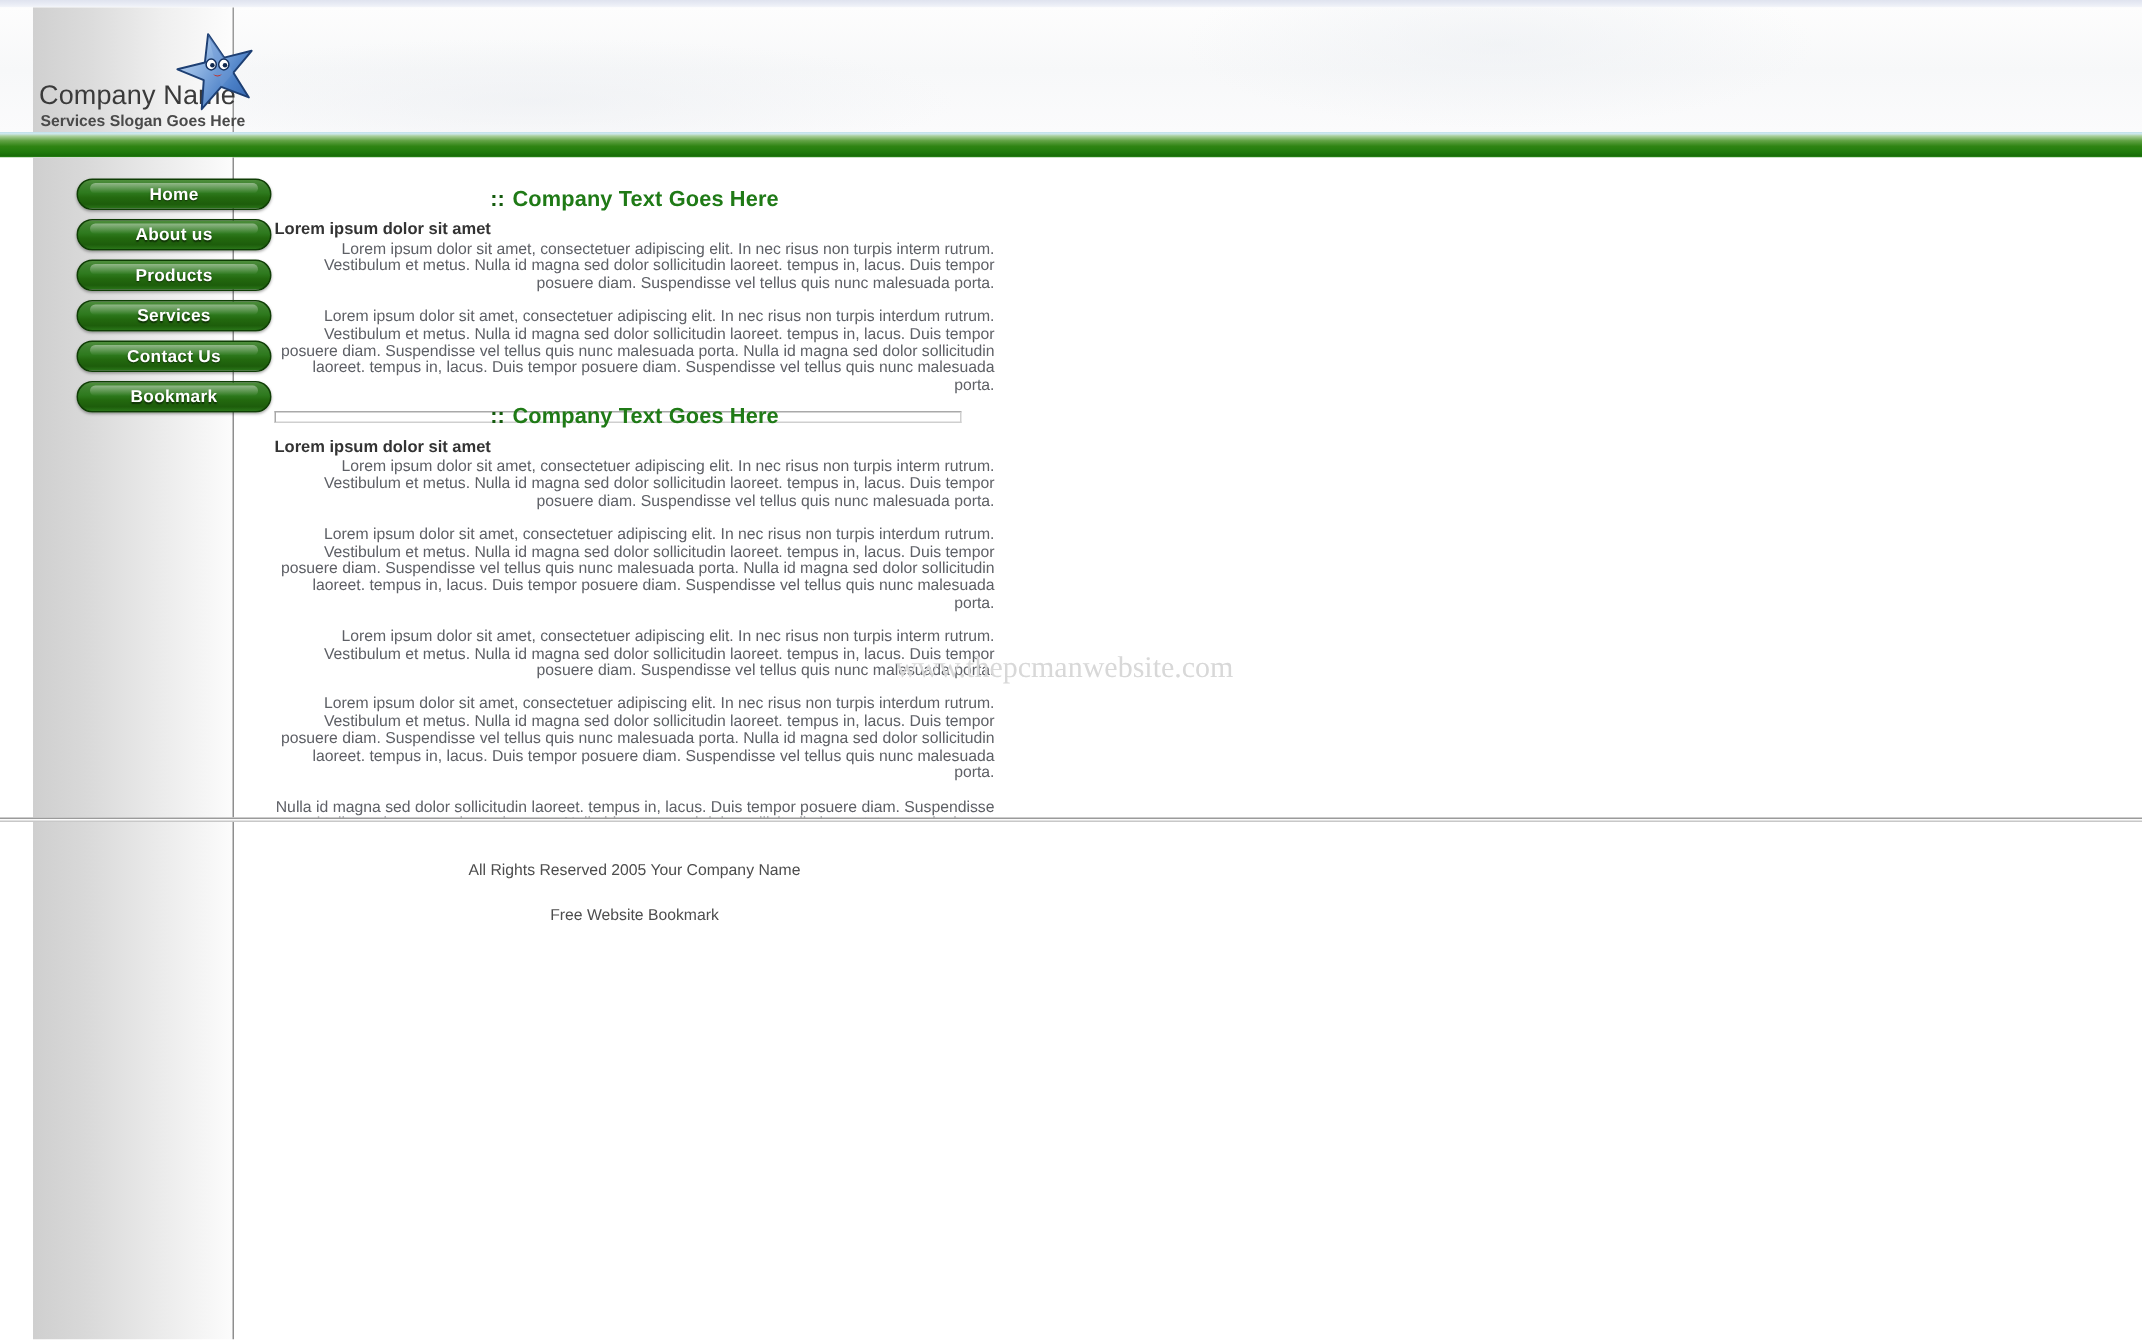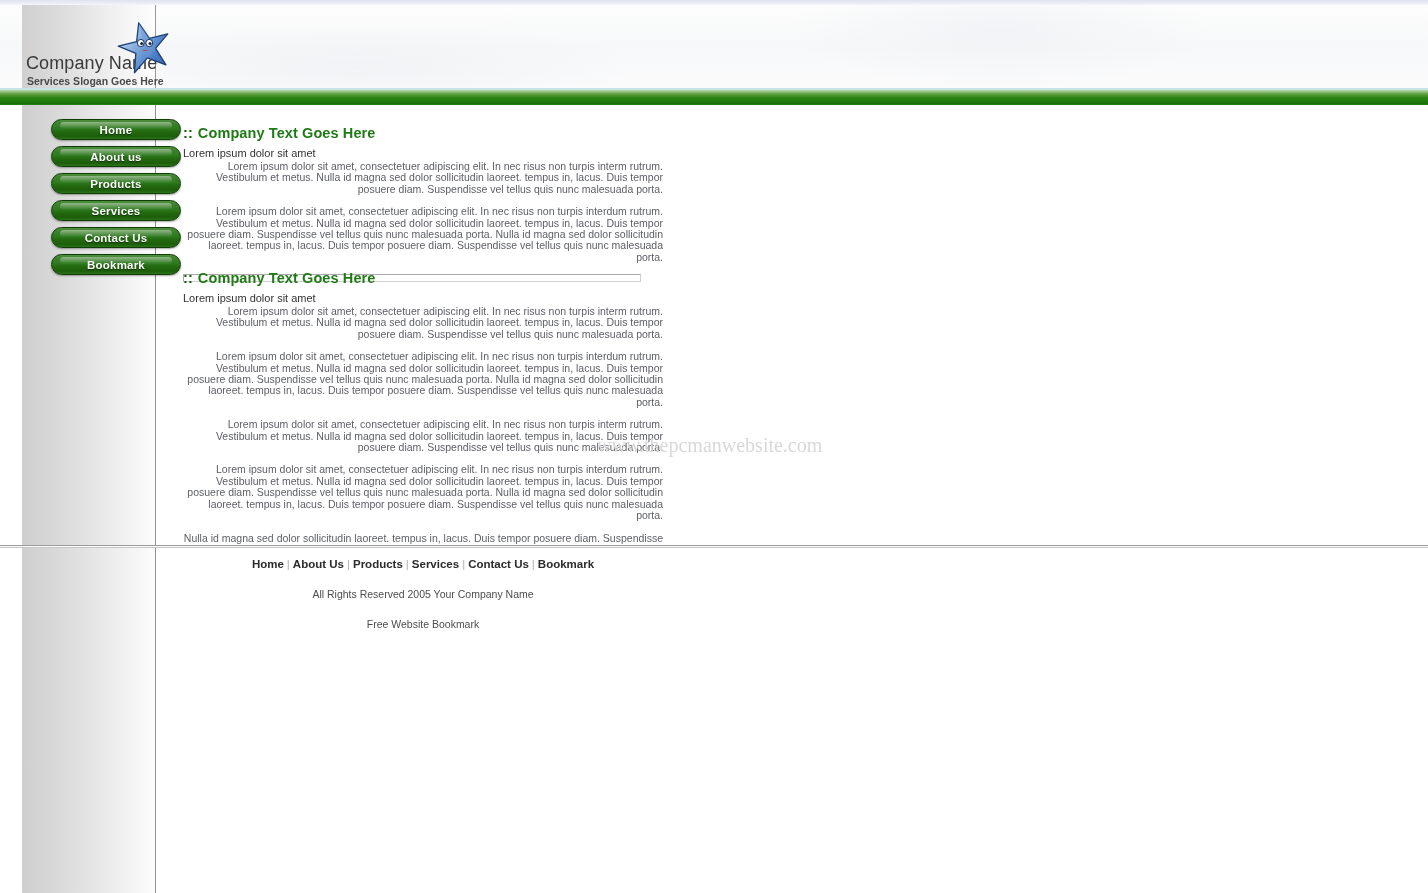--- a/index.html
+++ b/index.html
@@ -147,29 +147,30 @@
     width: 480px;
   }
   .sec-heading {
     font-size: 14.5px;
     font-weight: bold;
     color: #1f7a16;
     margin: 0;
     padding: 0;
     letter-spacing: .1px;
     white-space: nowrap;
+    text-align: center;
   }
   .sec-heading .dots {
     color: #145a0d;
     font-weight: bold;
     margin-right: 5px;
   }
   .sub-heading {
     font-size: 11px;
-    font-weight: normal;
+    font-weight: bold;
     color: #333333;
     margin: 0;
     padding: 0;
   }
   p.body-text {
     font-size: 10.5px;
     line-height: 11.4px;
     color: #5e6066;
     margin: 0;
     padding: 0;
@@ -335,19 +336,16 @@
 
   </div>
 </div>
 
 <div class="watermark">www.thepcmanwebsite.com</div>
 
 <div class="footer-rule"></div>
 <div class="footer">
   <div class="footer-sidebar"></div>
   <div class="footer-inner">
-    <div class="footer-nav">
-      <a href="#">Home</a><span class="sep">|</span><a href="#">About Us</a><span class="sep">|</span><a href="#">Products</a><span class="sep">|</span><a href="#">Services</a><span class="sep">|</span><a href="#">Contact Us</a><span class="sep">|</span><a href="#">Bookmark</a>
-    </div>
     <div class="footer-line">All Rights Reserved 2005 Your Company Name</div>
     <div class="footer-line">Free Website Bookmark</div>
   </div>
 </div>
 
 </body></html>

